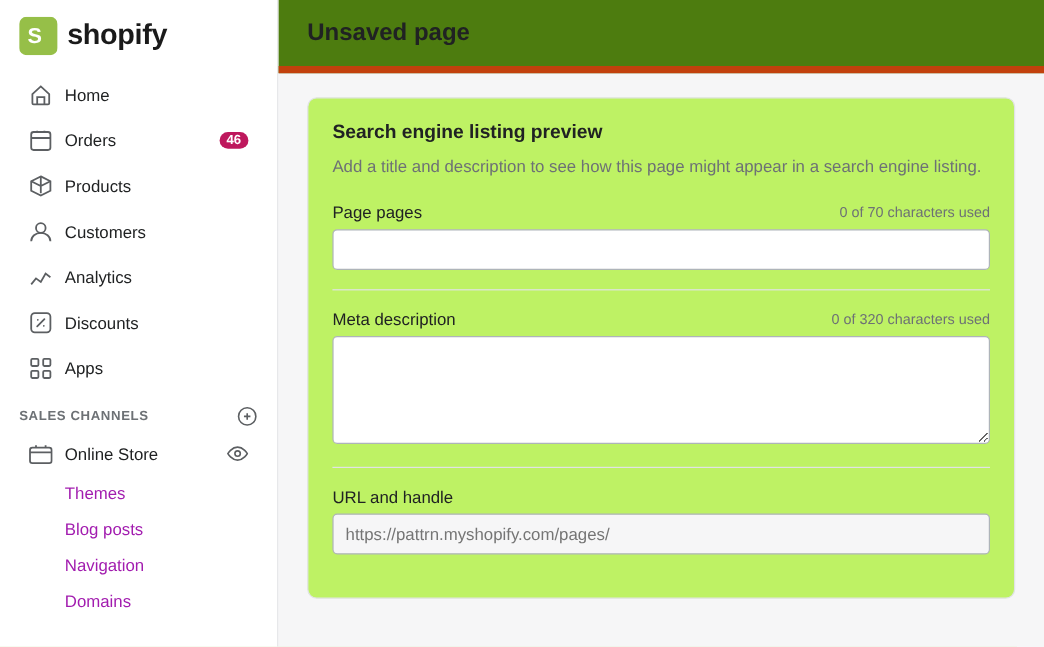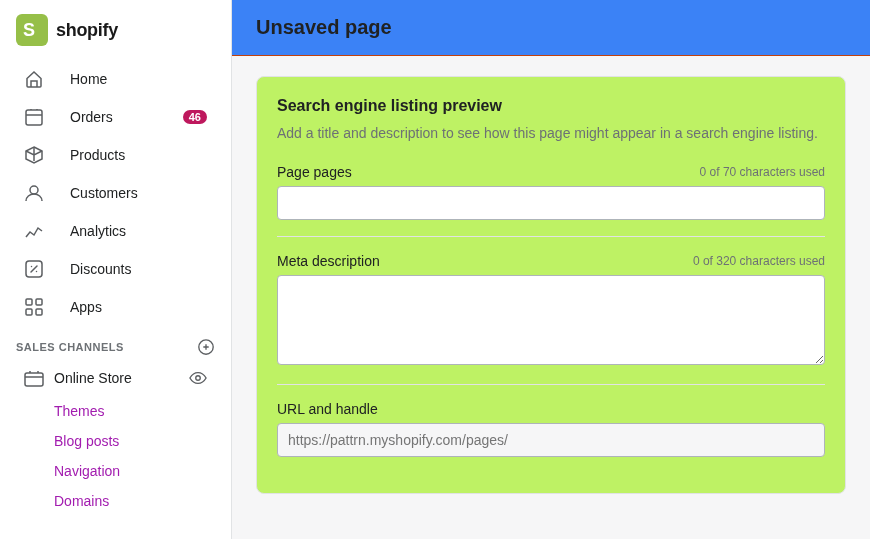--- a/index.html
+++ b/index.html
@@ -20,31 +20,31 @@
       display: flex;
       align-items: center;
       padding: 14px 16px;
       gap: 8px;
     }
     .shopify-icon {
       width: 32px;
       height: 32px;
     }
     .sidebar-logo-text {
-      font-size: 18px;
+      font-size: 24px;
       font-weight: 600;
       color: #1a1a1a;
       letter-spacing: -0.3px;
       text-align: right;
     }
     .nav-item {
       display: flex;
       align-items: center;
       padding: 8px 16px;
-      gap: 26px;
+      gap: 10px;
       cursor: pointer;
       color: #202223;
       font-size: 14px;
       position: relative;
       border-radius: 4px;
       margin: 1px 8px;
     }
     .nav-item .nav-label { flex: 1; }
     .nav-badge {
       background: #be185d;
@@ -116,22 +116,22 @@
     
     .main {
       flex: 1;
       display: flex;
       flex-direction: column;
       background: #f6f6f7;
       overflow-y: auto;
     }
     .main-header {
       padding: 16px 24px;
-      background: #3b82f6;
-      border-bottom: 1px solid #c2410c;
+      background: #4d7c0f;
+      border-bottom: 6px solid #c2410c;
     }
     .main-header h1 {
       font-size: 20px;
       font-weight: 600;
       color: #202223;
     }
     .main-content {
       padding: 20px 24px;
       flex: 1;
     }

